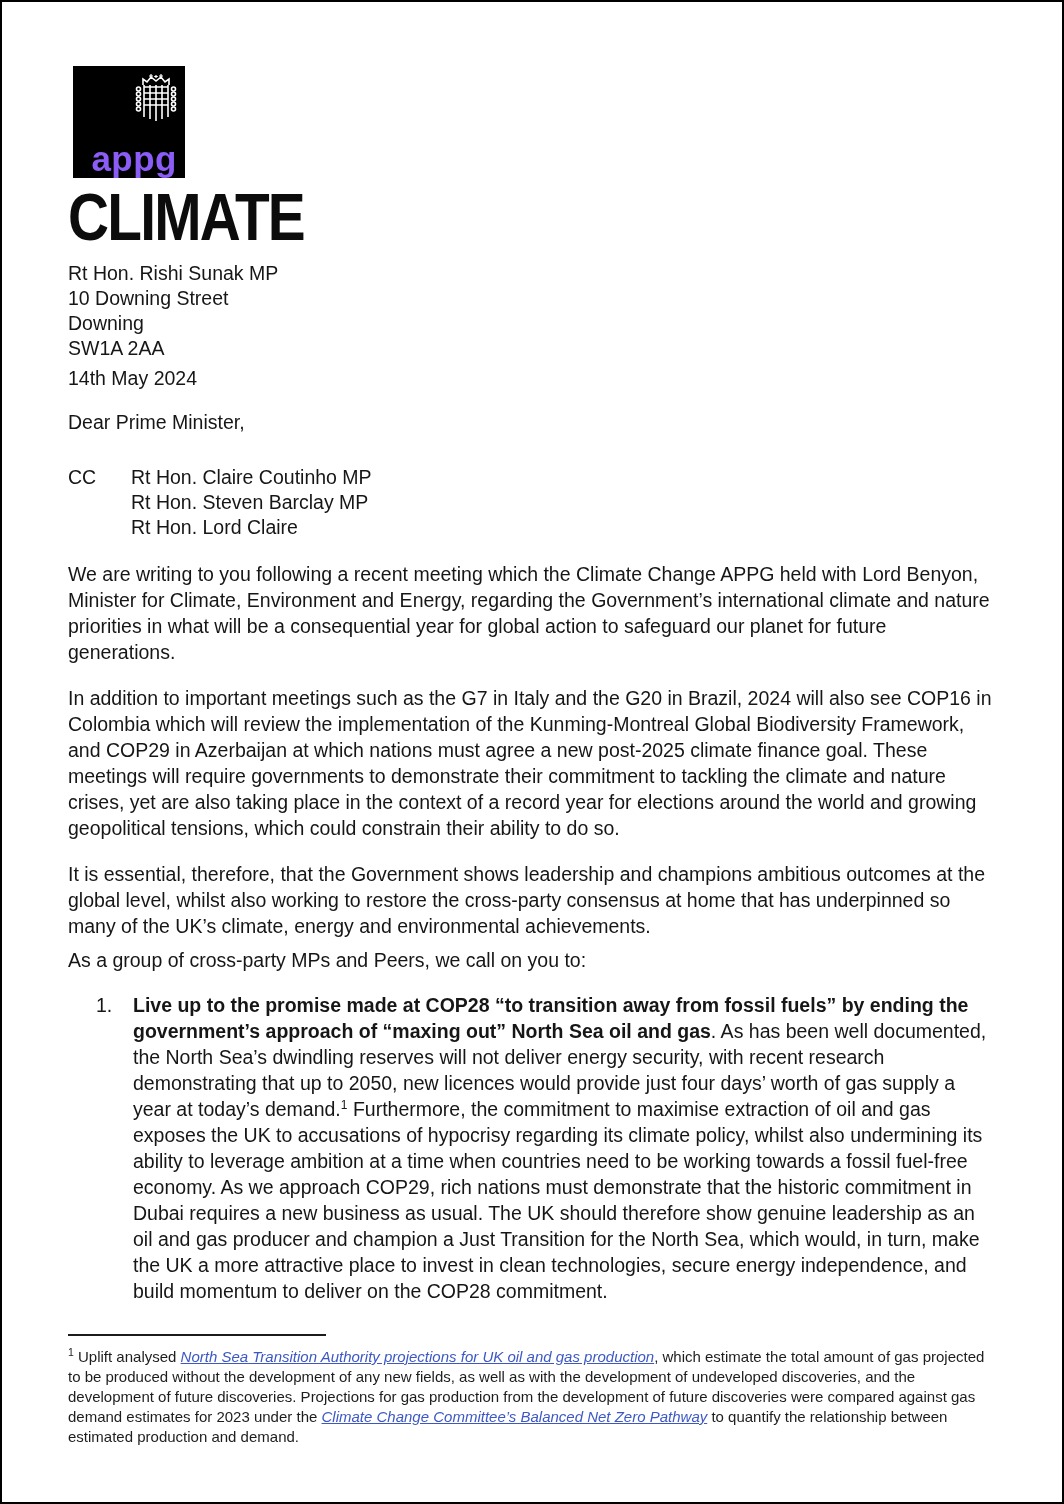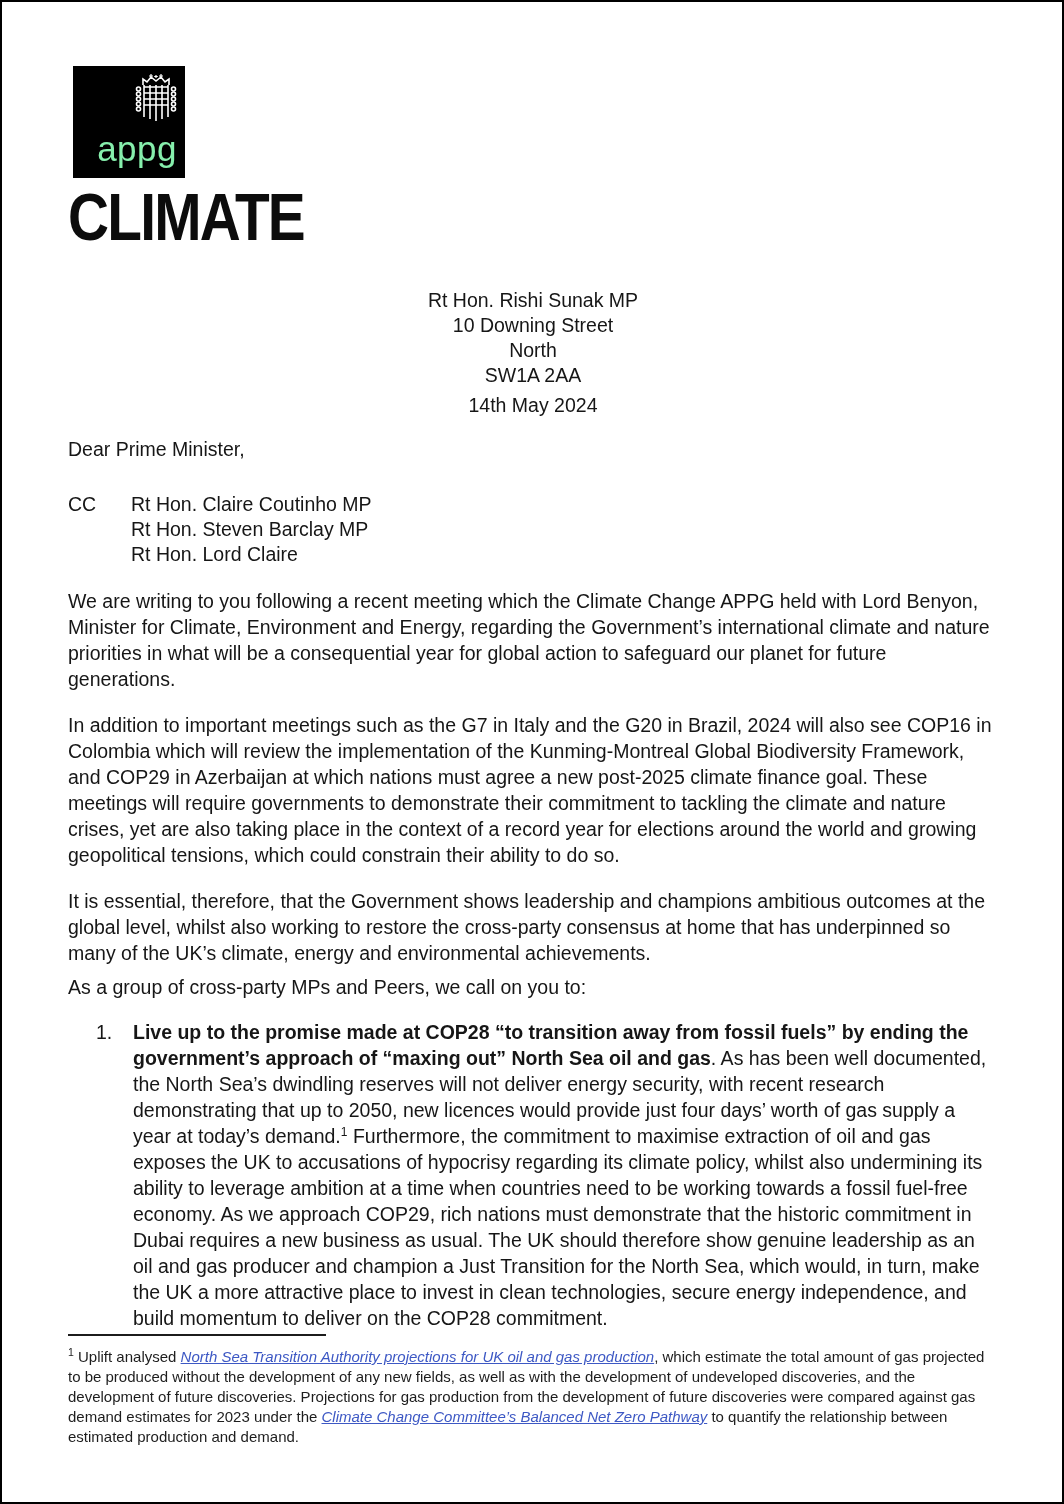--- a/index.html
+++ b/index.html
@@ -9,30 +9,30 @@
     font-family: "Liberation Sans", sans-serif; color: #161616; overflow: hidden;
   }
   .content { padding: 64px 64px 0 66px; }
 
   
   .logo-square {
     width: 112px; height: 112px; background: #000000; margin-left: 5px;
     box-sizing: border-box; padding: 7px 8px 0 0;
     display: flex; flex-direction: column; align-items: flex-end; justify-content: flex-start;
   }
-  .logo-appg { color: #86efac; font-size: 35px; line-height: 1.0; font-weight: 400; letter-spacing: 0.5px; margin-top: 6px; }
+  .logo-appg { color: #8b5cf6; font-size: 35px; line-height: 1.0; font-weight: 700; letter-spacing: 0.5px; margin-top: 16px; }
   .wordmark {
     font-weight: bold; font-size: 66px; line-height: 56px; letter-spacing: -2px;
     color: #0c0c0c; margin-top: 11px; transform: scaleX(0.86); transform-origin: left bottom; white-space: nowrap;
   }
 
   
   .body-text { font-size: 19.5px; line-height: 26px; color: #161616; }
-  .recipient { margin-top: 43px; line-height: 25px; text-align: center; }
-  .date-row { text-align: center; margin-top: 4px; }
+  .recipient { margin-top: 16px; line-height: 25px; }
+  .date-row { text-align: left; margin-top: 4px; }
   .salutation { margin-top: 18px; }
   .cc-block { margin-top: 30px; display: grid; grid-template-columns: 63px 1fr; line-height: 25px; }
   .para { margin: 20px 0 0 0; }
   .para-first { margin-top: 21px; }
   .para-callout { margin-top: 8px; }
 
   .list { margin-top: 19px; }
   .list-item { display: flex; }
   .list-num { flex: none; width: 37px; margin-left: 28px; }
   .list-body { flex: 1; }
@@ -73,21 +73,21 @@
           </g>
         </svg>
       </span>
       <span class="logo-appg">appg</span>
     </div>
     <div class="wordmark">CLIMATE</div>
 
     <div class="body-text recipient">
       <div>Rt Hon. Rishi Sunak MP</div>
       <div>10 Downing Street</div>
-      <div>North</div>
+      <div>Downing</div>
       <div>SW1A 2AA</div>
     </div>
 
     <div class="body-text date-row">14th May 2024</div>
 
     <div class="body-text salutation">Dear Prime Minister,</div>
 
     <div class="body-text cc-block">
       <div>CC</div>
       <div>

